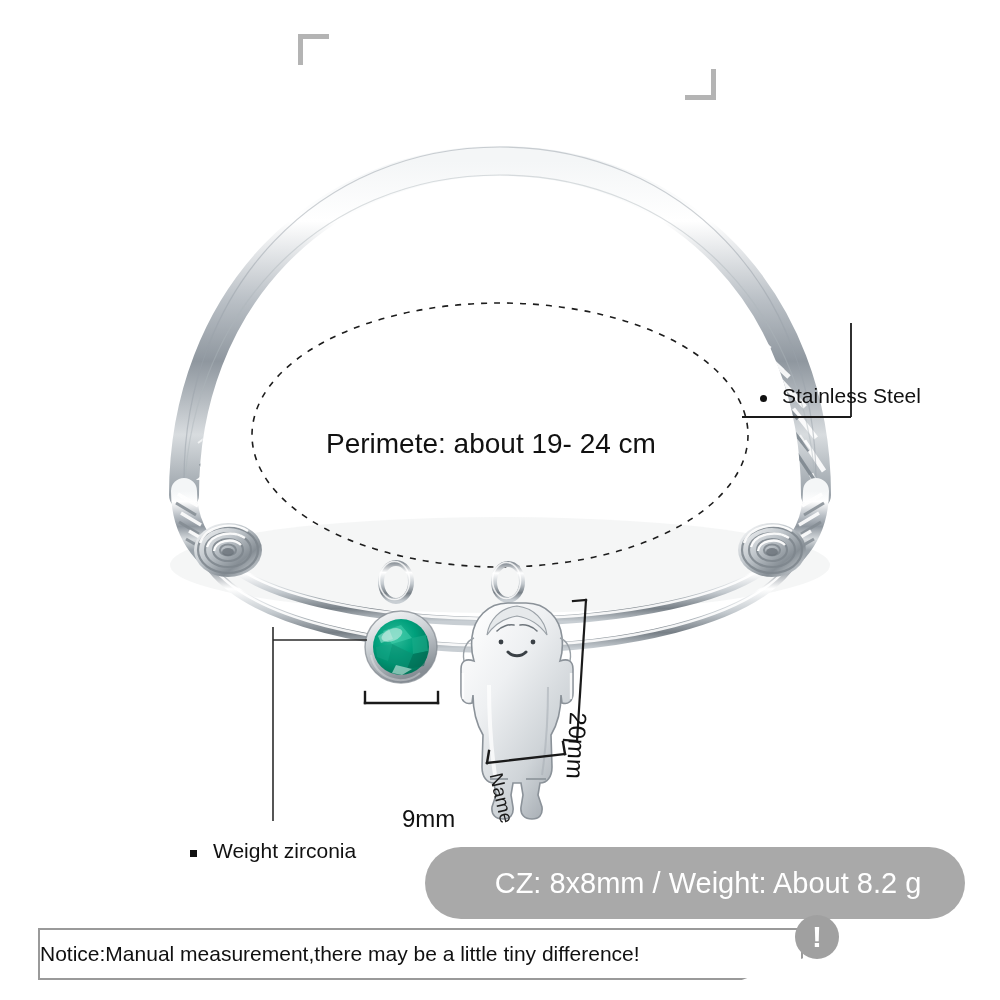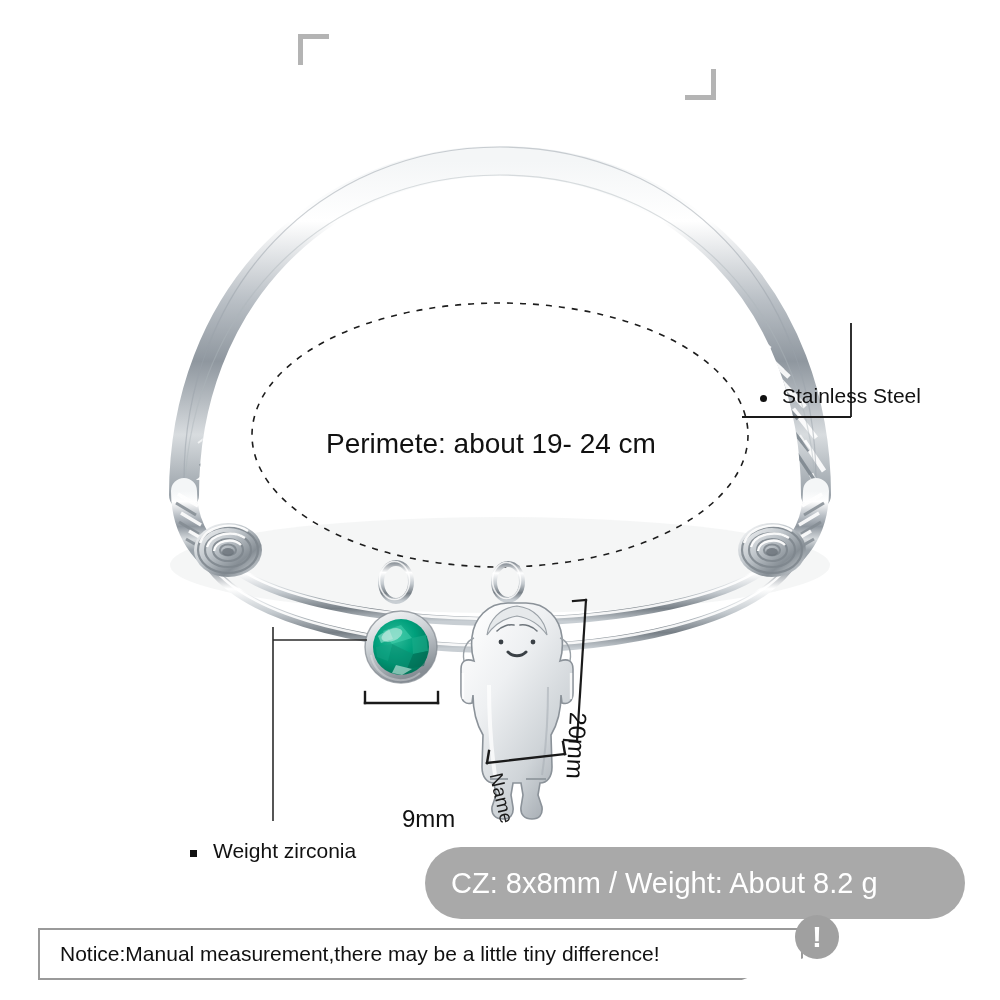--- a/index.html
+++ b/index.html
@@ -150,20 +150,21 @@
     left: 425px;
     top: 847px;
     width: 540px;
     height: 72px;
     background: #a9a9a9;
     border-radius: 36px;
     display: flex;
     align-items: center;
     box-sizing: border-box;
     padding-left: 26px;
+    justify-content: center;
   }
   #spec-banner-text {
     color: #ffffff;
     font-size: 29px;
     font-family: "Liberation Sans", sans-serif;
     white-space: nowrap;
     letter-spacing: 0px;
   }
 
   
@@ -171,21 +172,20 @@
     position: absolute;
     left: 38px;
     top: 928px;
     width: 765px;
     height: 52px;
     border: 2px solid #9a9a9a;
     box-sizing: border-box;
     background: #ffffff;
     display: flex;
     align-items: center;
-    padding-left: 20px;
     clip-path: polygon(0 0, 100% 0, 100% 58%, 92% 100%, 0 100%);
   }
   #notice-text {
     font-size: 21px;
     color: #111111;
     white-space: nowrap;
     font-family: "Liberation Sans", sans-serif;
   }
   #notice-badge {
     position: absolute;

